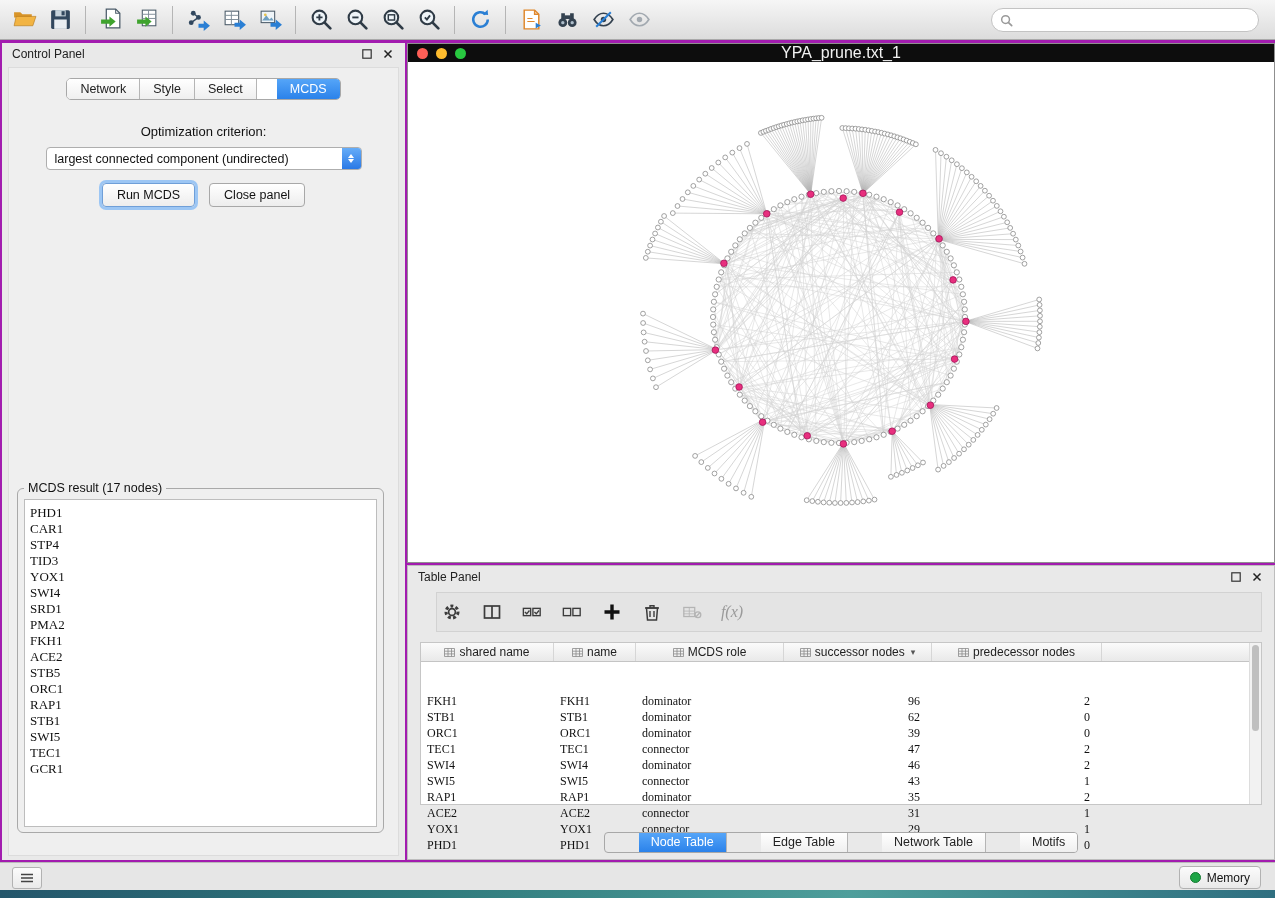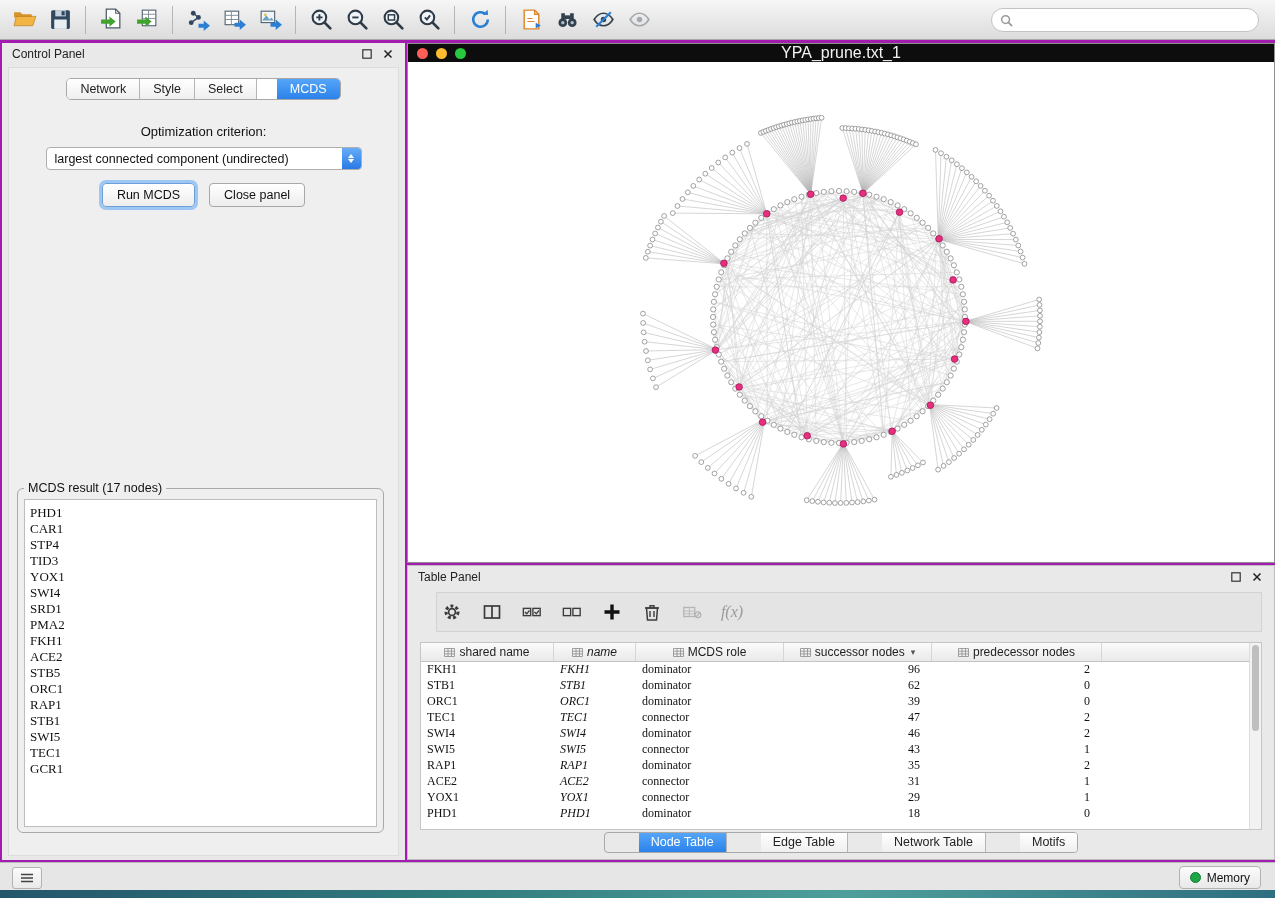--- a/index.html
+++ b/index.html
@@ -61,32 +61,32 @@
   #net-svg{display:block;background:#fff;}
 
   
   .table-panel{position:absolute;left:407px;top:525px;width:868px;height:295px;background:#e9e9e9;border:1px solid #bdbdbd;box-sizing:border-box;}
   .tp-head{height:21px;display:flex;align-items:center;padding:0 10px;}
   .tp-toolbar{position:absolute;left:28px;right:12px;top:26px;height:40px;background:#e4e4e4;
     border:1px solid #d2d2d2;display:flex;align-items:center;gap:10px;box-sizing:border-box;}
   .tpbtn{width:30px;height:30px;display:flex;align-items:center;justify-content:center;}
   .tpbtn svg{width:20px;height:20px;}
   .fx{font:italic 16px "Liberation Serif",serif;color:#9a9a9a;}
-  .tbl{position:absolute;left:12px;right:12px;top:76px;height:188px;background:#fff;border:1px solid #c6c6c6;box-sizing:border-box;display:flex;flex-direction:column;}
+  .tbl{position:absolute;left:12px;right:12px;top:76px;height:163px;background:#fff;border:1px solid #c6c6c6;box-sizing:border-box;display:flex;flex-direction:column;gap:32px;}
   .tbl-scroll{position:absolute;right:0;top:0;bottom:0;width:11px;background:#f2f2f2;border-left:1px solid #ddd;}
   .tbl-thumb{position:absolute;left:1.5px;top:2px;width:7px;height:86px;background:#bfbfbf;border-radius:4px;}
   .thead{display:flex;height:18px;background:linear-gradient(#fbfbfb,#e9e9e9);border-bottom:1px solid #c4c4c4;flex:none;margin-right:11px;}
   .th{display:flex;align-items:center;justify-content:center;gap:4px;font-size:12px;color:#222;
     border-right:1px solid #d6d6d6;box-sizing:border-box;white-space:nowrap;overflow:hidden;}
   .colicon{width:11px;height:9px;flex:none;}
   .sortarrow{font-size:9px;color:#555;margin-left:2px;}
   .tbody{margin-right:11px;}
   .tr{display:flex;height:16px;line-height:16px;}
   .td{font:12px "Liberation Serif",serif;color:#111;padding:0 6px;box-sizing:border-box;white-space:nowrap;overflow:hidden;}
-  .c0{width:133px;}.c1{width:82px;font-style:italic;}.c2{width:148px;}
+  .c0{width:133px;}.c1{width:82px;}.c2{width:148px;}
   .c3{width:148px;}.c4{width:170px;}.cf{flex:1;border-right:none;}
   .td.c3,.td.c4{text-align:right;padding-right:12px;}
   .tp-tabs{position:absolute;left:0;right:0;bottom:6px;display:flex;justify-content:center;}
   .tp-tabs-inner{display:inline-flex;border:1px solid #a8a8a8;border-radius:4px;overflow:hidden;}
   .tp-tab{padding:0 12px;height:19px;line-height:19px;font-size:12.5px;color:#222;
     background:linear-gradient(#ffffff,#efefef);border-right:1px solid #b5b5b5;margin-left:34px;}
   .tp-tab:last-child{border-right:none;}
   .tp-tab.active{background:linear-gradient(#55a5f8,#2b82ea);color:#fff;}
 
   

